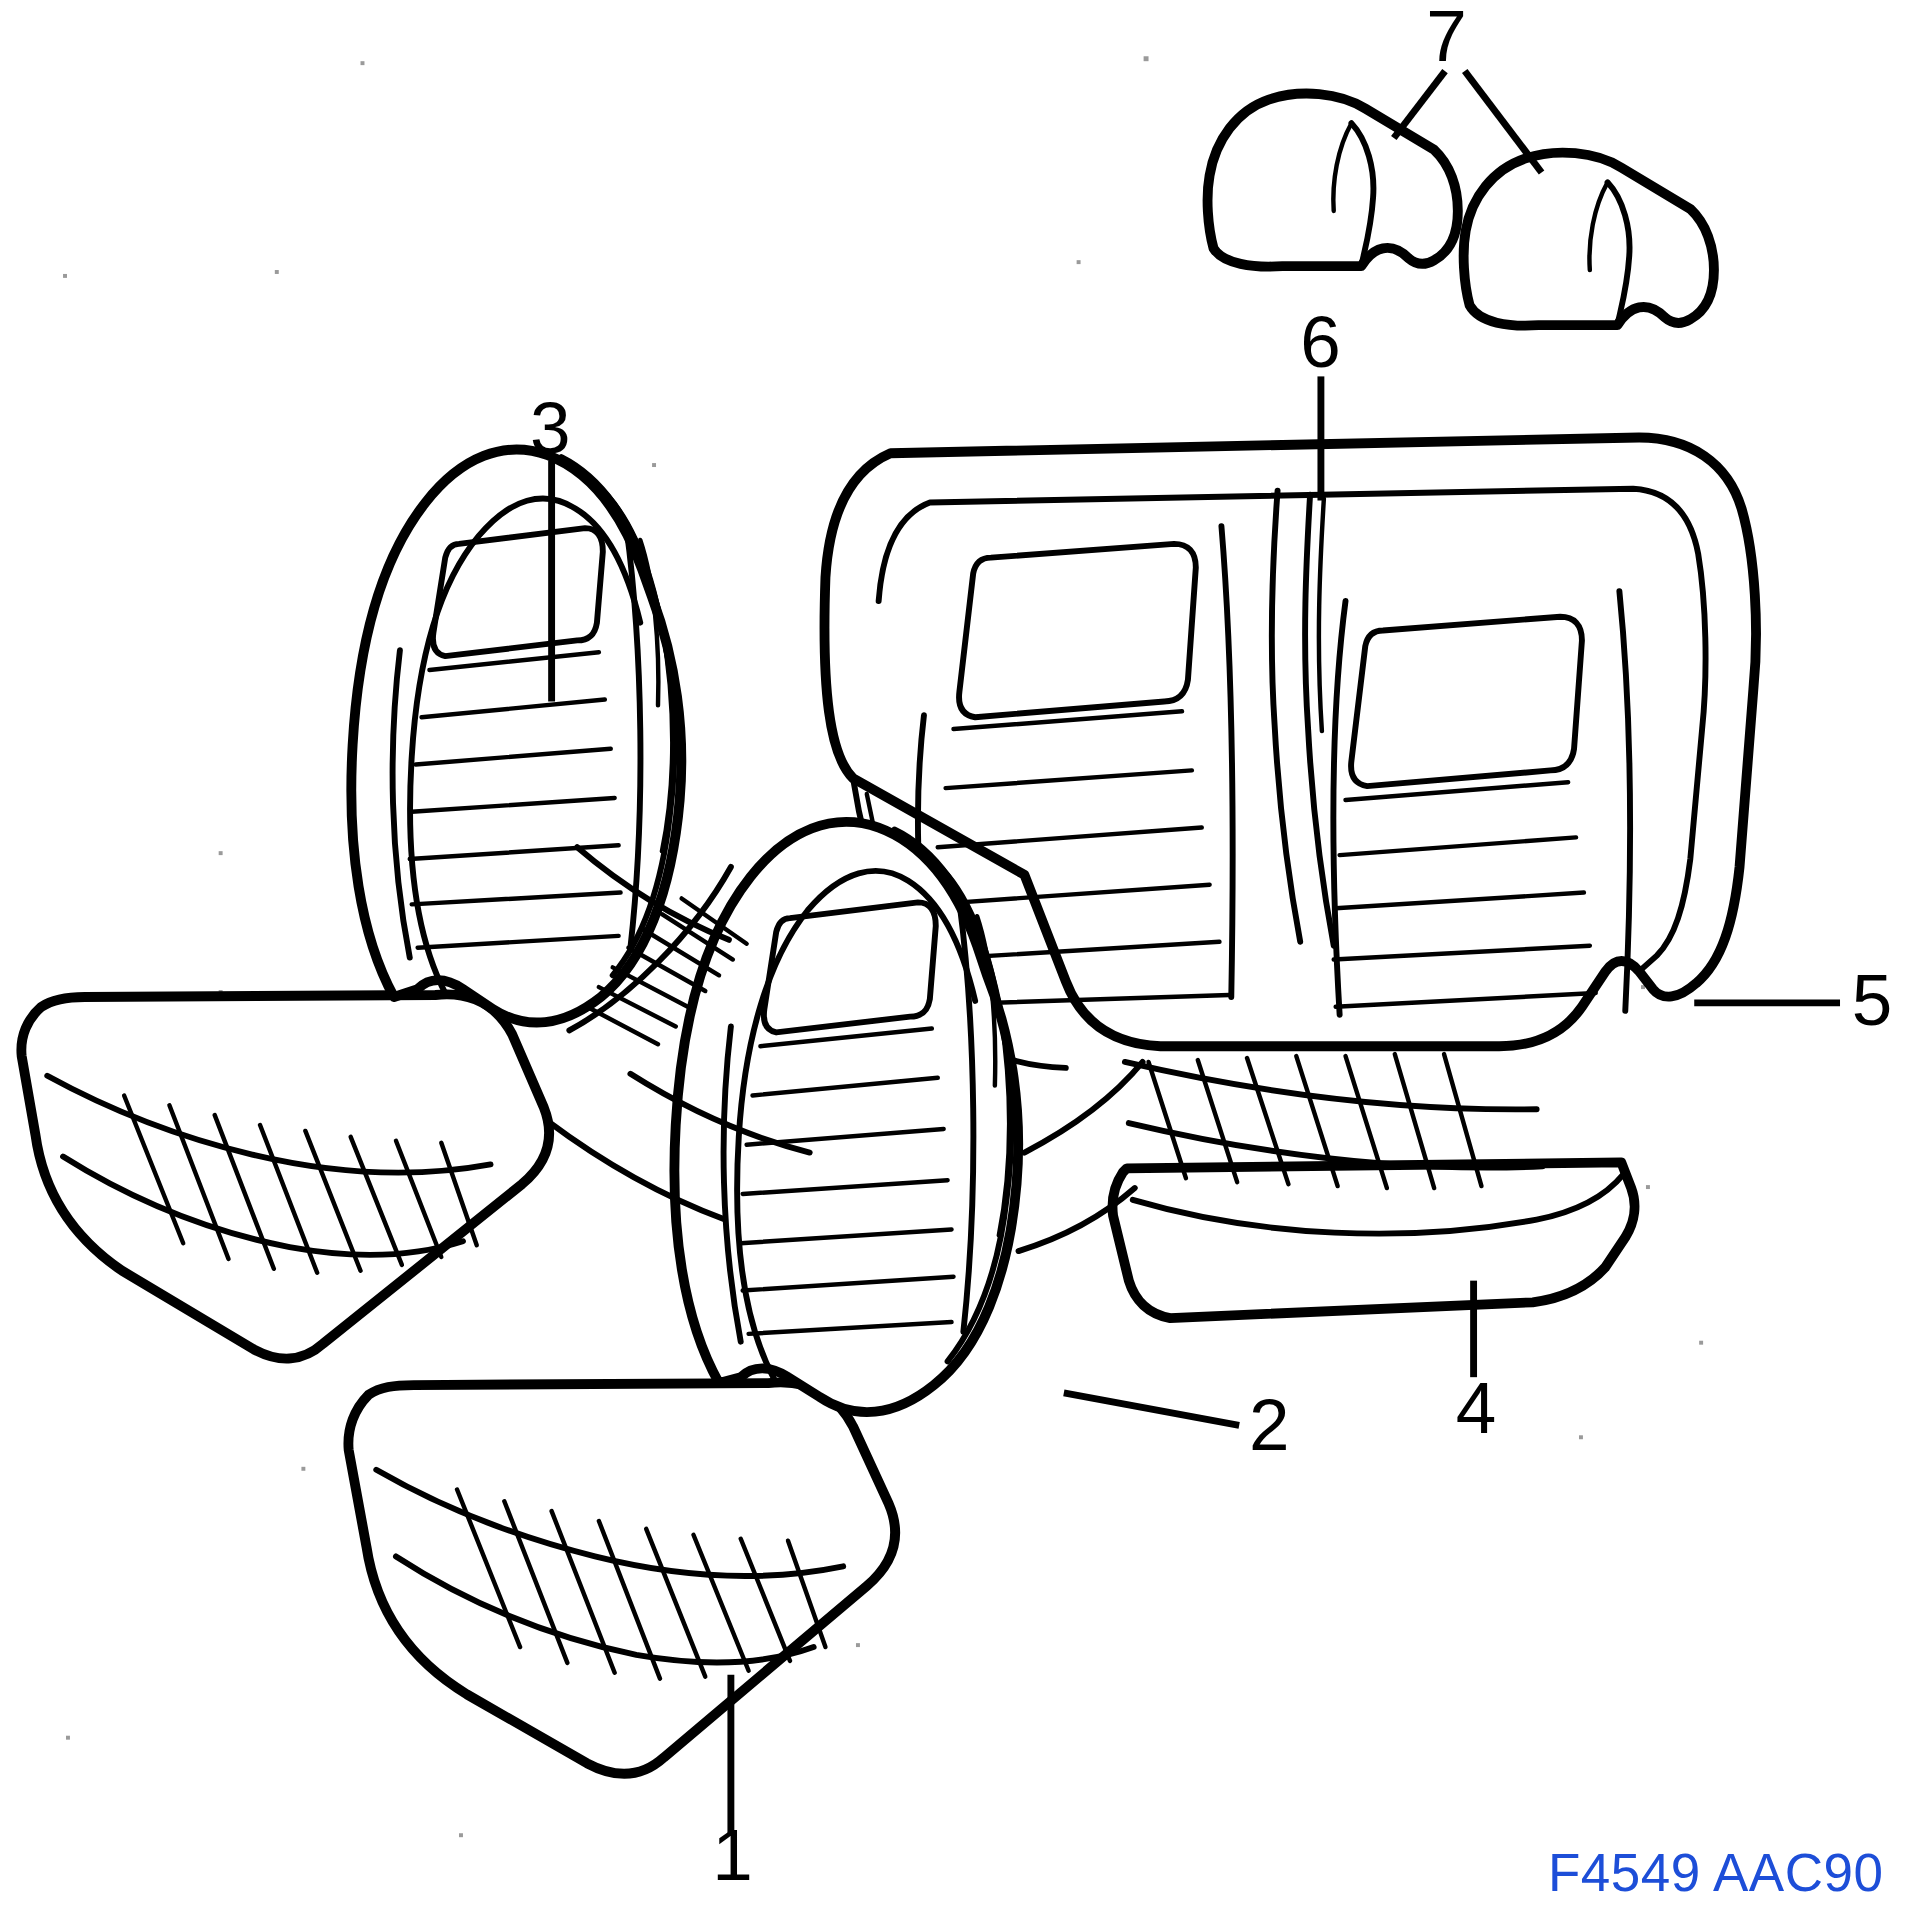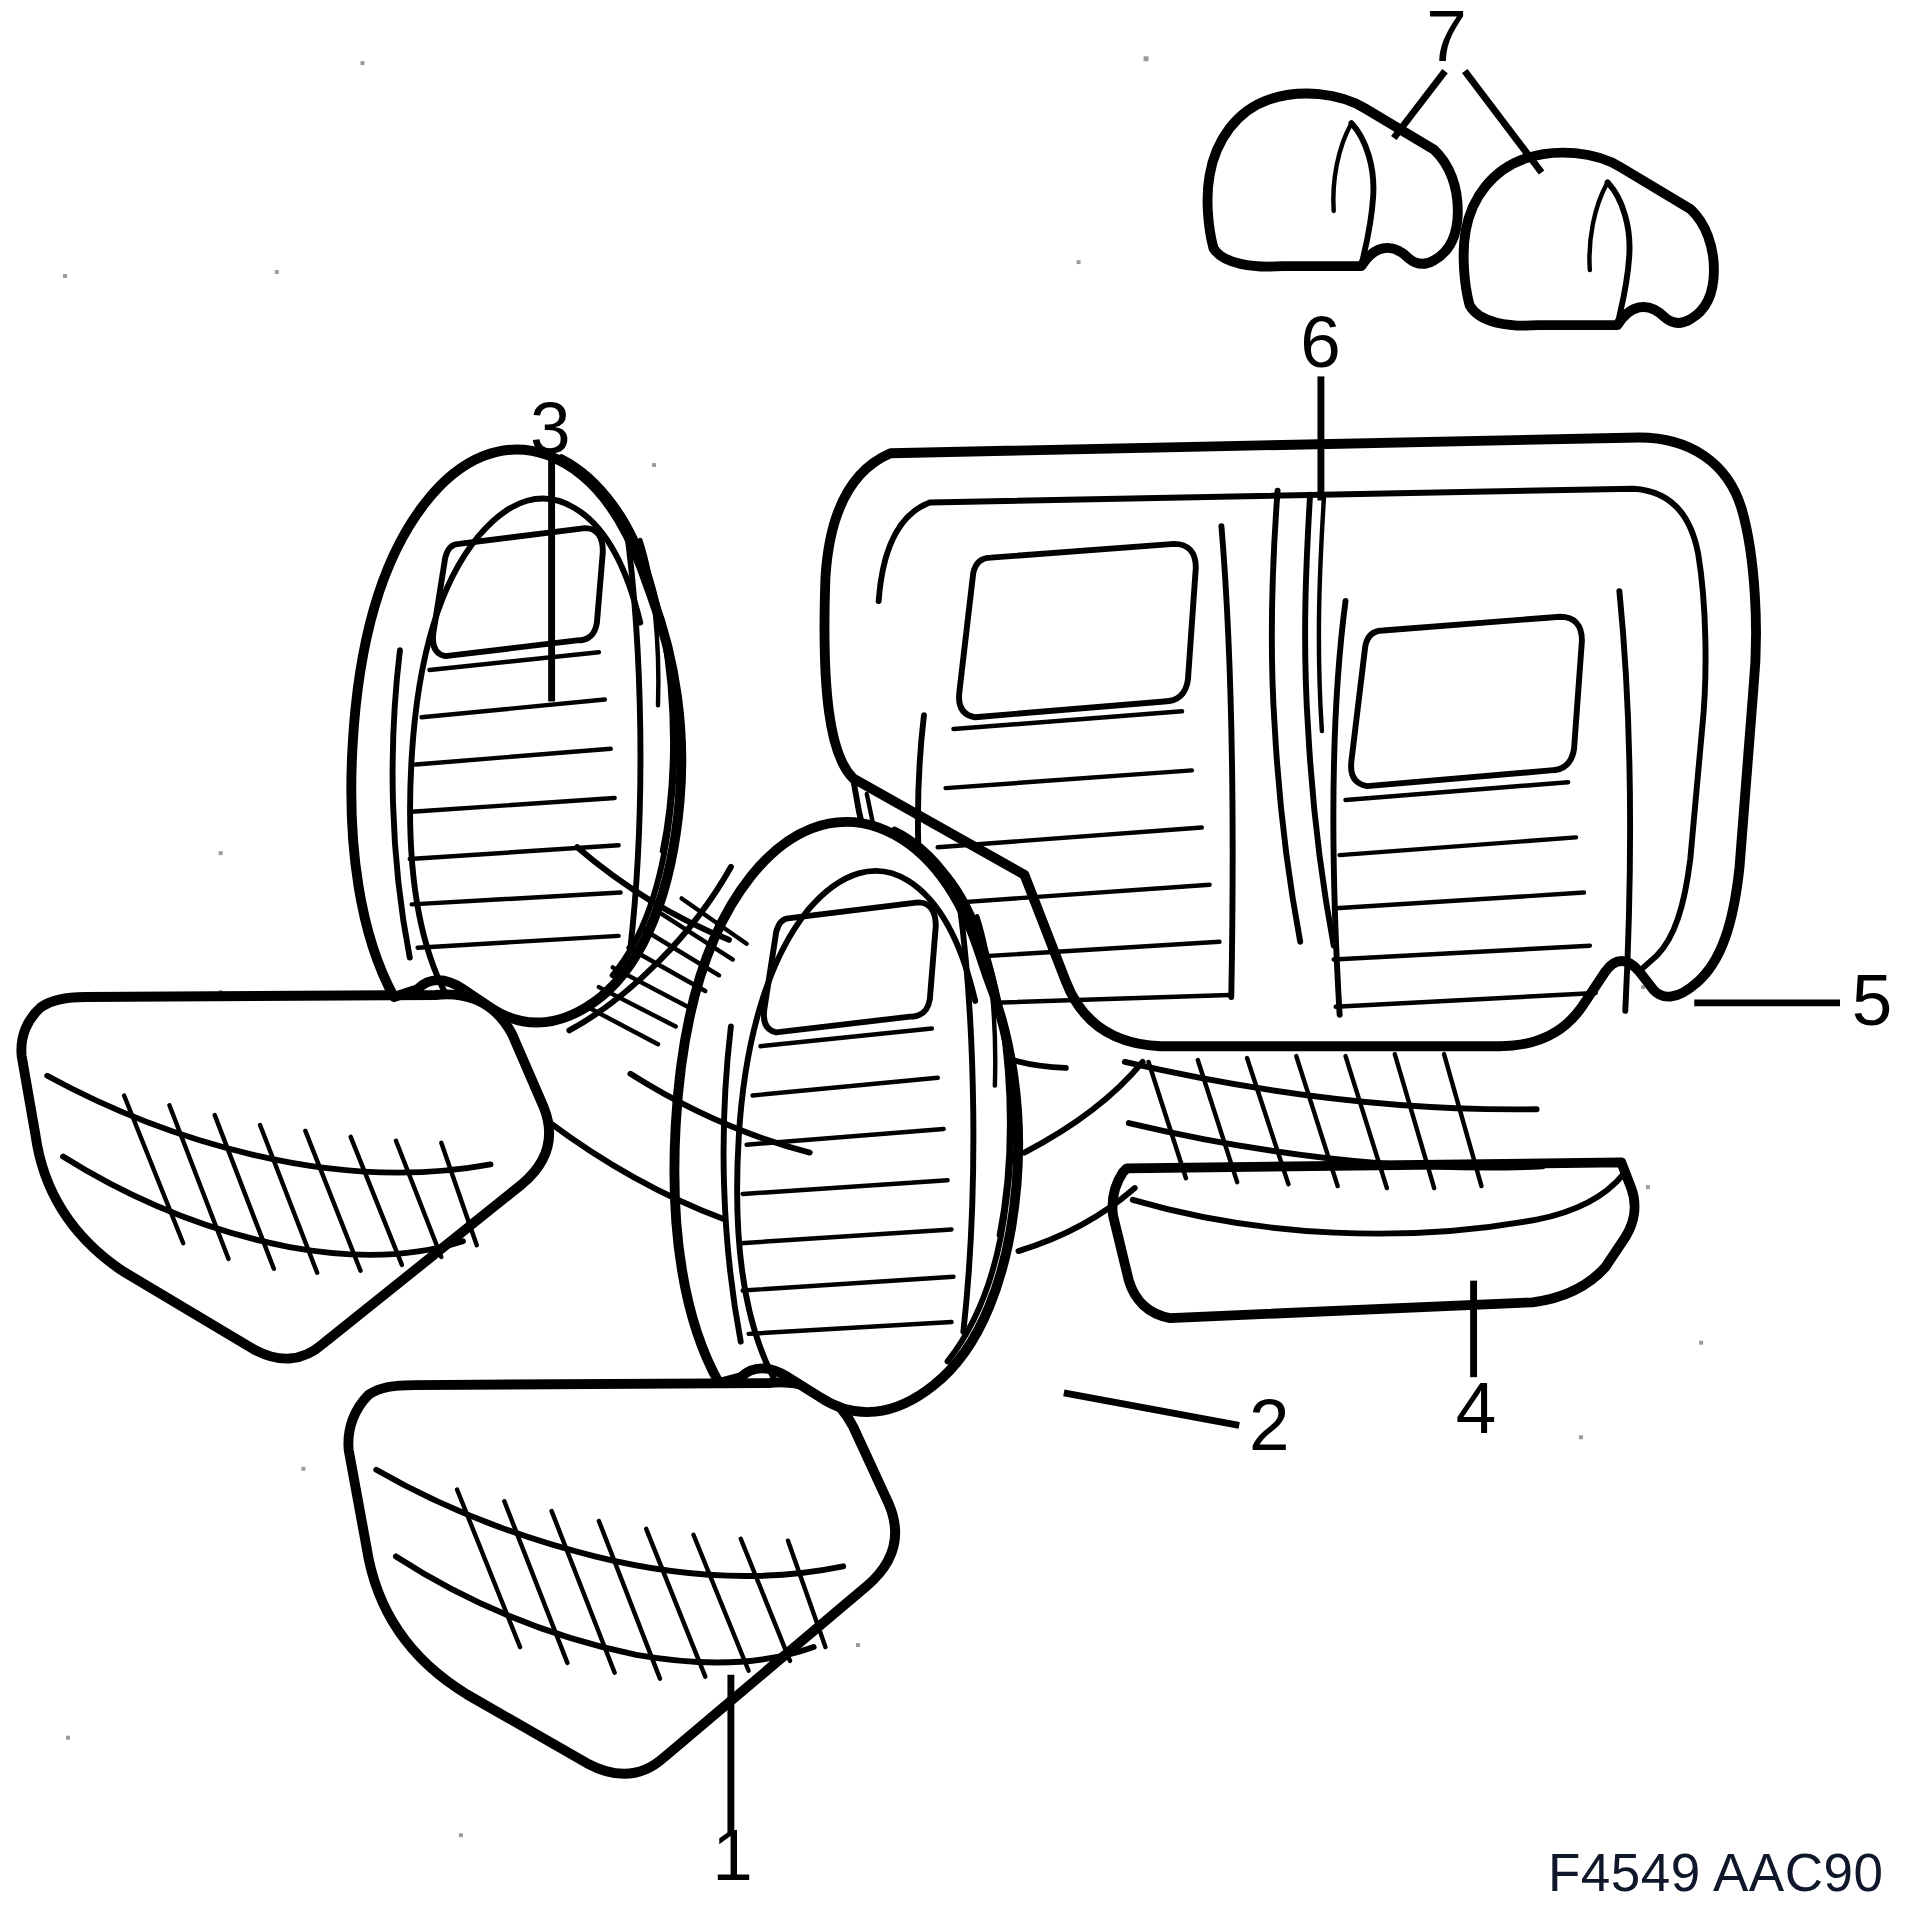--- a/index.html
+++ b/index.html
@@ -57,21 +57,21 @@
     font-size: 74px;
     fill: #000000;
   }
   .caption {
     position: absolute;
     right: 23.6px;
     bottom: 19.7px;
     font-family: "Liberation Sans", sans-serif;
     font-size: 53px;
     letter-spacing: 0.5px;
-    color: #0f172a;
+    color: #1d4ed8;
     white-space: nowrap;
   }
   .speck {
     fill: #9a9a9a;
   }
 </style>
 </head>
 <body>
 
 <div id="page">

